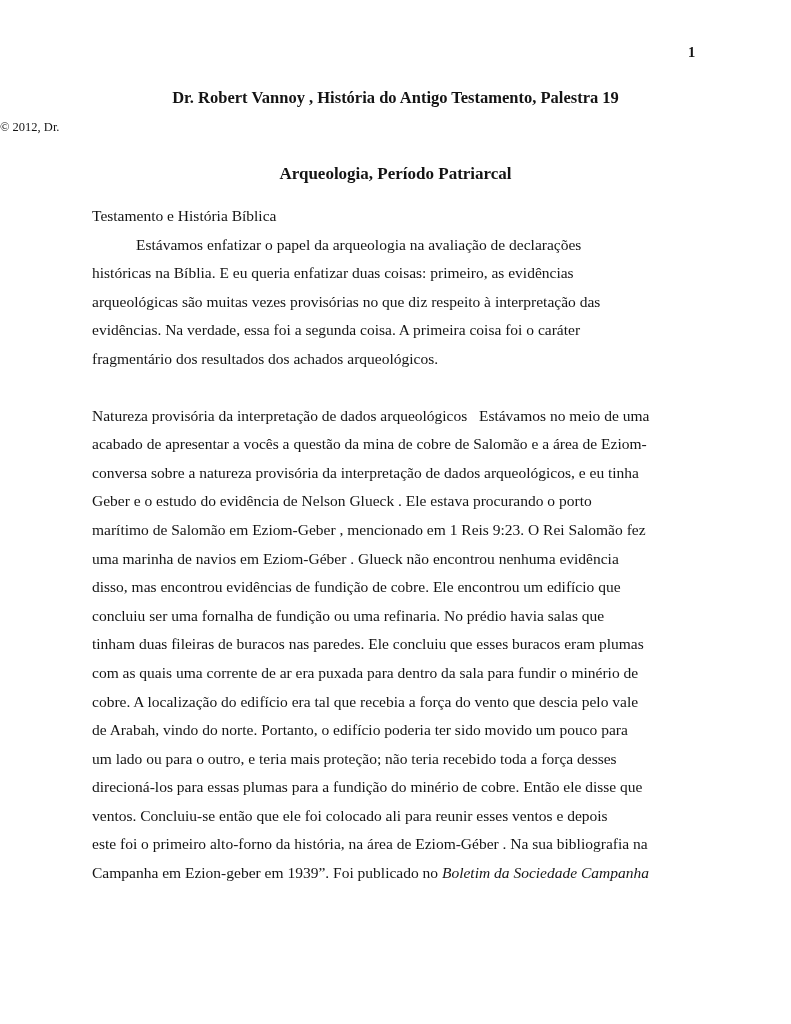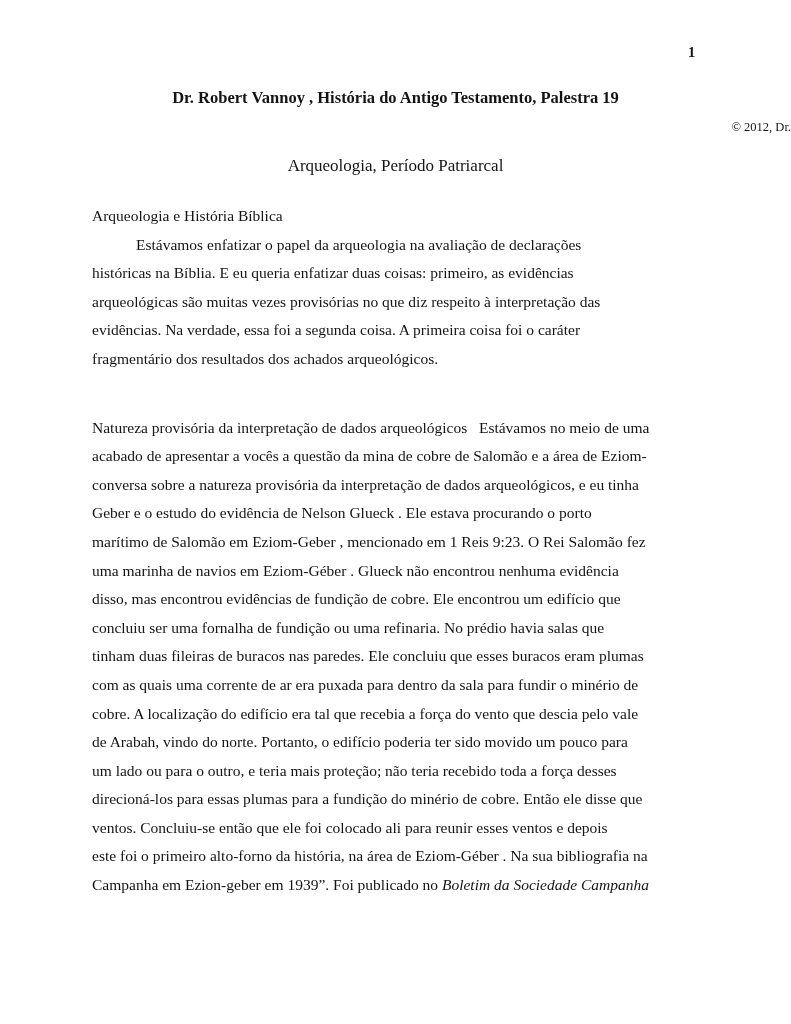--- a/index.html
+++ b/index.html
@@ -31,72 +31,72 @@
     width: 100%;
     text-align: center;
     font-size: 16.5px;
     font-weight: bold;
   }
   .doc-copyright {
     position: absolute;
     top: 120px;
     left: 0;
     width: 100%;
-    text-align: right;
+    text-align: left;
     font-size: 12.5px;
   }
   .doc-subtitle {
     position: absolute;
-    top: 156px;
+    top: 164px;
     left: 0;
     width: 100%;
     text-align: center;
     font-size: 17px;
-    font-weight: normal;
+    font-weight: bold;
   }
   .body-text {
     position: absolute;
     top: 202px;
     left: 92px;
     width: 640px;
     font-size: 15.5px;
     line-height: 28.6px;
   }
   .line {
     white-space: pre;
   }
   .heading-line {
     white-space: pre;
   }
   .para1 .line:first-child {
     padding-left: 44px;
   }
   .para2 {
-    margin-top: 40px;
+    margin-top: 28px;
   }
   .italic {
     font-style: italic;
   }
 </style>
 </head>
 <body>
 
 <div class="page">
 
   <div class="page-number">1</div>
 
   <div class="doc-title">Dr. Robert Vannoy , História do Antigo Testamento, Palestra 19</div>
 
   <div class="doc-copyright">© 2012, Dr.</div>
 
   <div class="doc-subtitle">Arqueologia, Período Patriarcal</div>
 
   <div class="body-text">
 
-    <div class="heading-line">Arqueologia e História Bíblica</div>
+    <div class="heading-line">Testamento e História Bíblica</div>
 
     <div class="para para1">
         <div class="line">Estávamos enfatizar o papel da arqueologia na avaliação de declarações</div>
         <div class="line">históricas na Bíblia. E eu queria enfatizar duas coisas: primeiro, as evidências</div>
         <div class="line">arqueológicas são muitas vezes provisórias no que diz respeito à interpretação das</div>
         <div class="line">evidências. Na verdade, essa foi a segunda coisa. A primeira coisa foi o caráter</div>
         <div class="line">fragmentário dos resultados dos achados arqueológicos.</div>
       </div>
 
     <div class="para para2">

